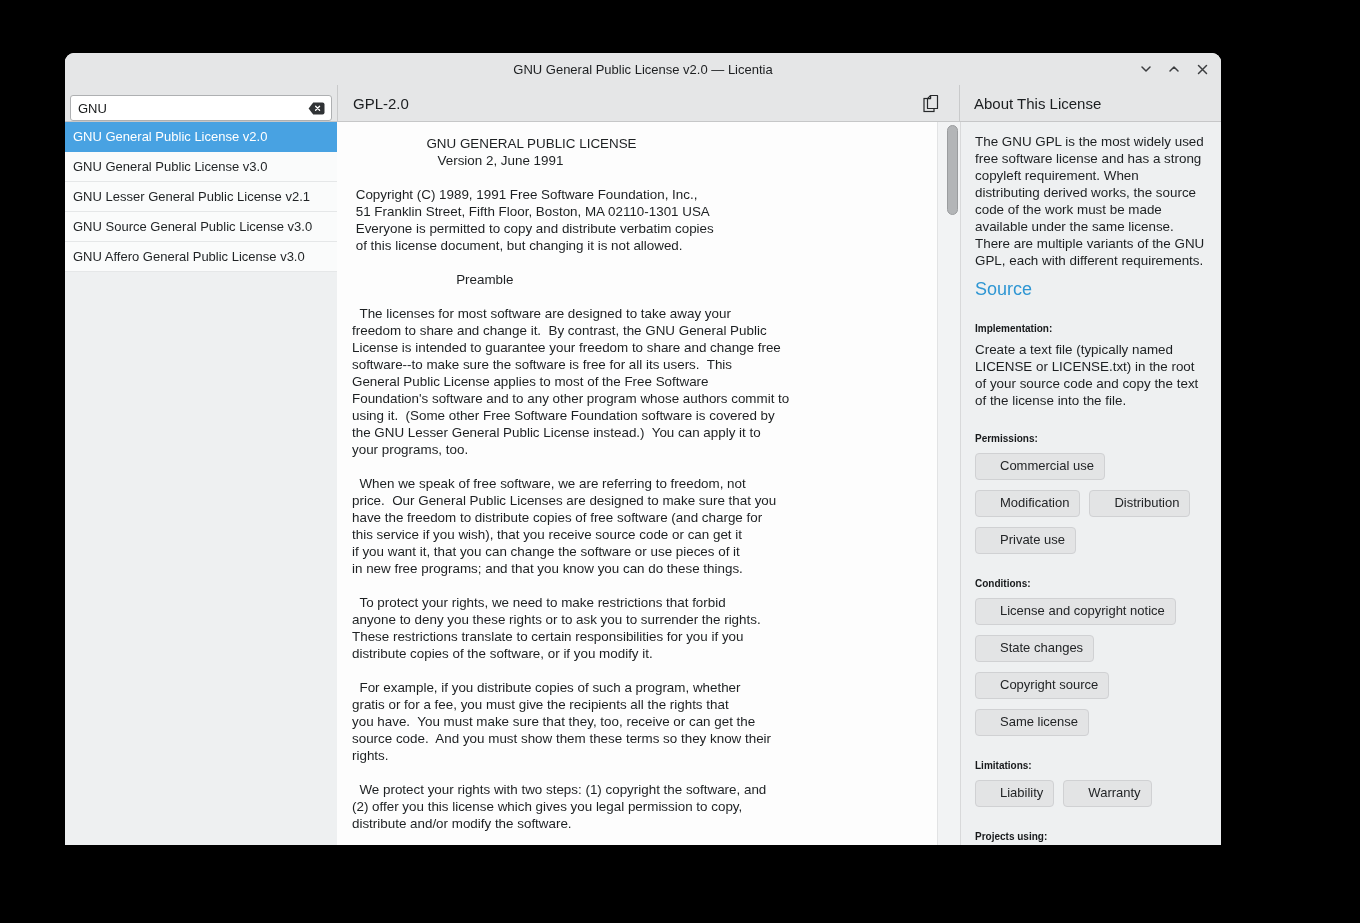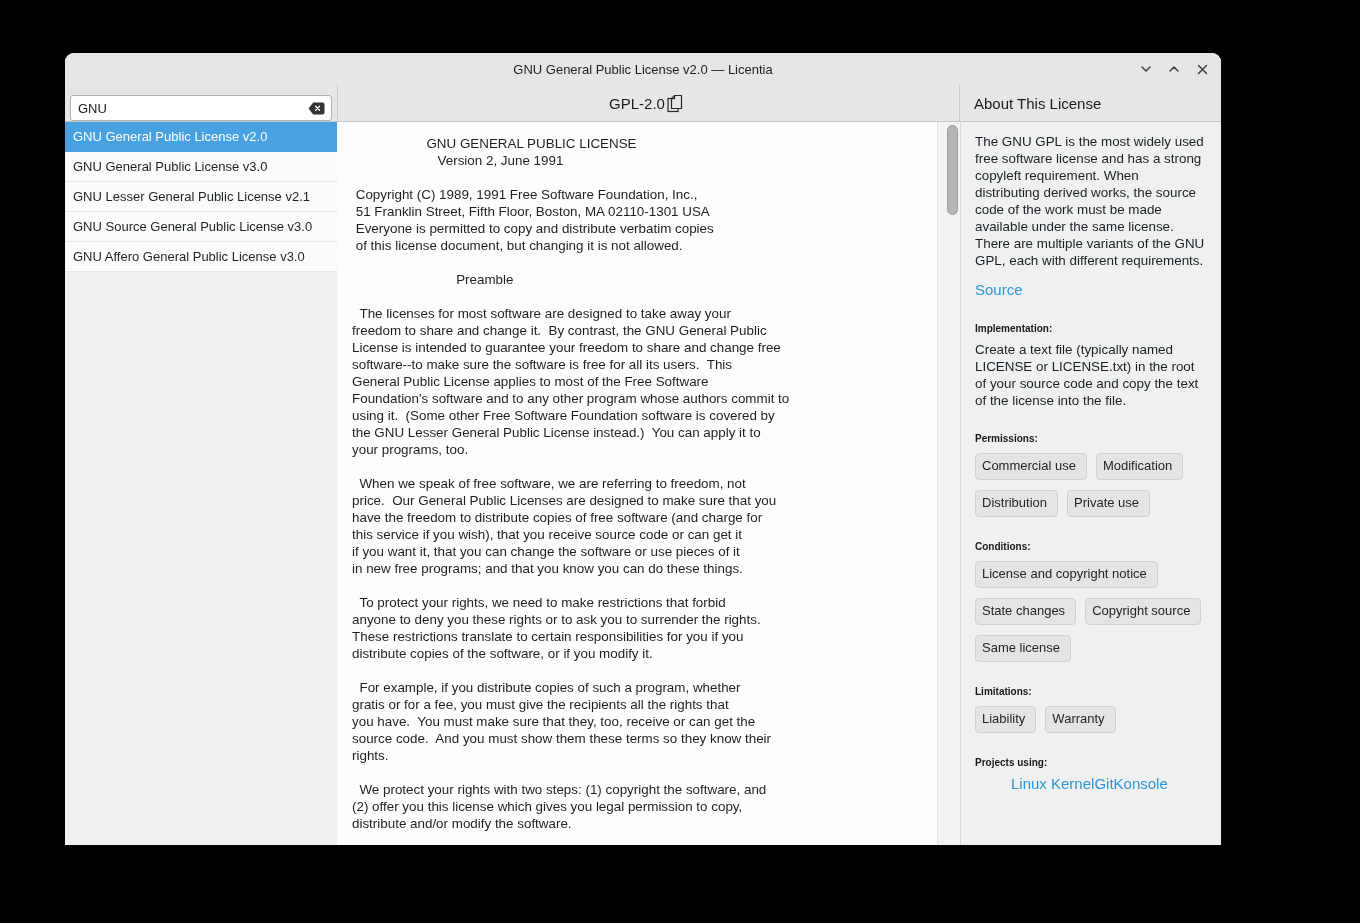--- a/index.html
+++ b/index.html
@@ -17,21 +17,21 @@
   .win-controls { position: absolute; right: 10px; top: 0; height: 32px;
     display: flex; align-items: center; gap: 10px; }
   .win-btn { width: 18px; height: 18px; display: flex; align-items: center;
     justify-content: center; cursor: default; }
 
   
   .headerband { height: 37px; flex: none; background: #e5e6e7;
     border-bottom: 1px solid #c6c7c8; display: flex; }
   .hb-left { width: 272px; flex: none; display: flex; align-items: flex-end; padding: 0 5px; text-decoration: underline; }
   .hb-mid { width: 623px; flex: none; border-left: 1px solid #c9cacb; border-right: 1px solid #c9cacb;
-    display: flex; align-items: center; justify-content: center; padding: 0 18px 0 15px; }
+    display: flex; align-items: center; justify-content: space-between; padding: 0 18px 0 15px; }
   .hb-right { flex: 1; display: flex; align-items: center; padding: 0 14px; }
   .hb-title { font-size: 15px; color: #1b1e20; }
 
   .searchwrap { position: relative; width: 100%; }
   .searchwrap input { width: 100%; height: 26px; border: 1px solid #aeb0b2; border-radius: 3px;
     background: #fff; font-size: 13px; color: #17191a; padding: 0 26px 0 7px;
     font-family: "Liberation Sans", sans-serif; outline: none; }
   .clear-btn { position: absolute; right: 7px; top: 7px; width: 17px; height: 13px; cursor: default; }
 
   .copy-btn { width: 20px; height: 20px; display: flex; align-items: center; justify-content: center; }
@@ -50,27 +50,27 @@
   pre.lic-text { font-family: "Liberation Sans", sans-serif; font-size: 13.4px;
     line-height: 17px; color: #1d2022; white-space: pre-wrap; padding: 13px 4px 0 15px; }
   .vscroll { width: 23px; flex: none; background: #f2f3f4; border-left: 1px solid #e2e3e4;
     position: relative; }
   .vthumb { position: absolute; right: 2px; top: 3px; width: 11px; height: 90px;
     background: #b3b5b7; border: 1px solid #9a9c9e; border-radius: 6px; }
 
   .rightpane { flex: 1; background: #eef0f1; border-left: 1px solid #d8d9da;
     padding: 11px 14px 0 14px; overflow: hidden; }
   .rp-desc { font-size: 13.4px; line-height: 17px; color: #1d2022; }
-  .link { color: #2e96d3; font-size: 15px; line-height: 17px; cursor: pointer; }
+  .link { color: #2e96d3; font-size: 18px; line-height: 17px; cursor: pointer; }
   .rp-source { margin-top: 12px; }
   .rp-heading { font-size: 10px; font-weight: bold; color: #17191b; margin: 24px 0 7px 0; }
   .rp-par { font-size: 13.4px; line-height: 17px; color: #1d2022; }
   .chips { display: flex; flex-wrap: wrap; gap: 10px 9px; max-width: 280px; margin-top: 9px; }
   .chip { background: #e3e4e5; border: 1px solid #d0d1d3; border-radius: 4px;
-    padding: 4px 10px 5px 6px; font-size: 13px; color: #232527; line-height: 16px; }
+    padding: 4px 10px 5px 24px; font-size: 13px; color: #232527; line-height: 16px; }
   .proj-links { display: flex; margin-top: 2px; margin-left: 36px; }
 
   svg { display: block; }
 </style>
 </head>
 <body>
 
 <div class="window">
 
   <div class="titlebar">

